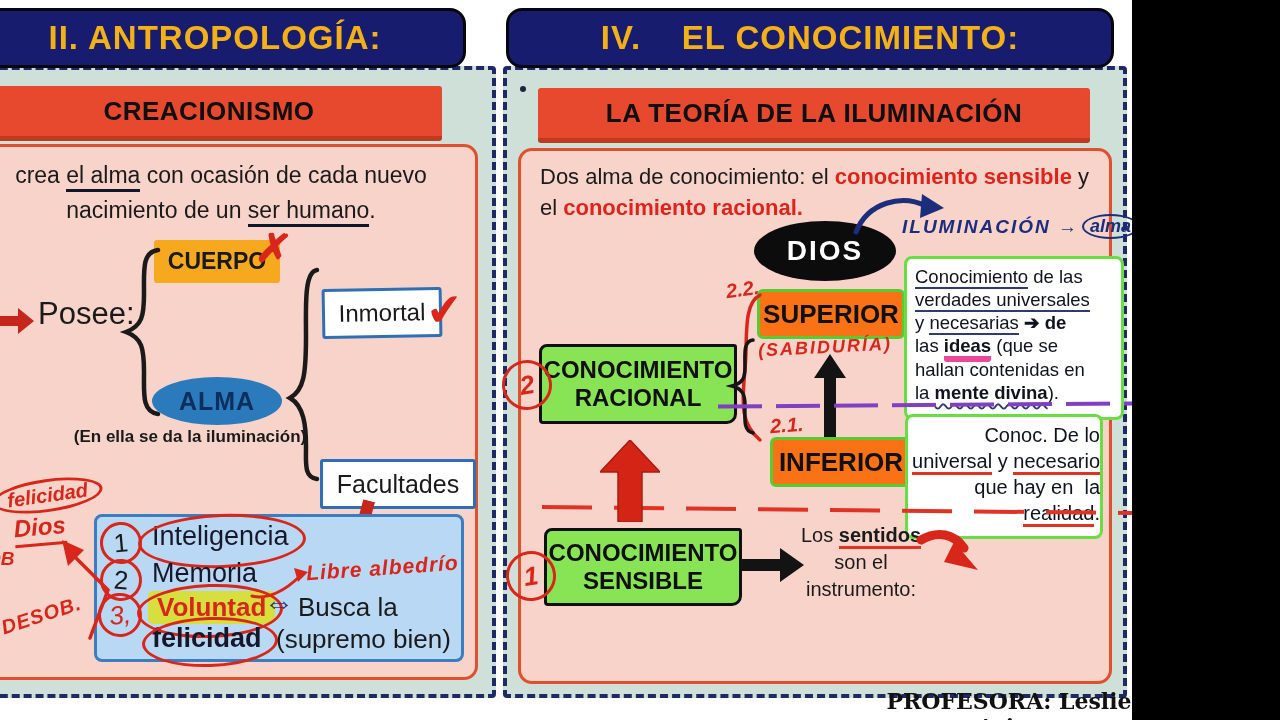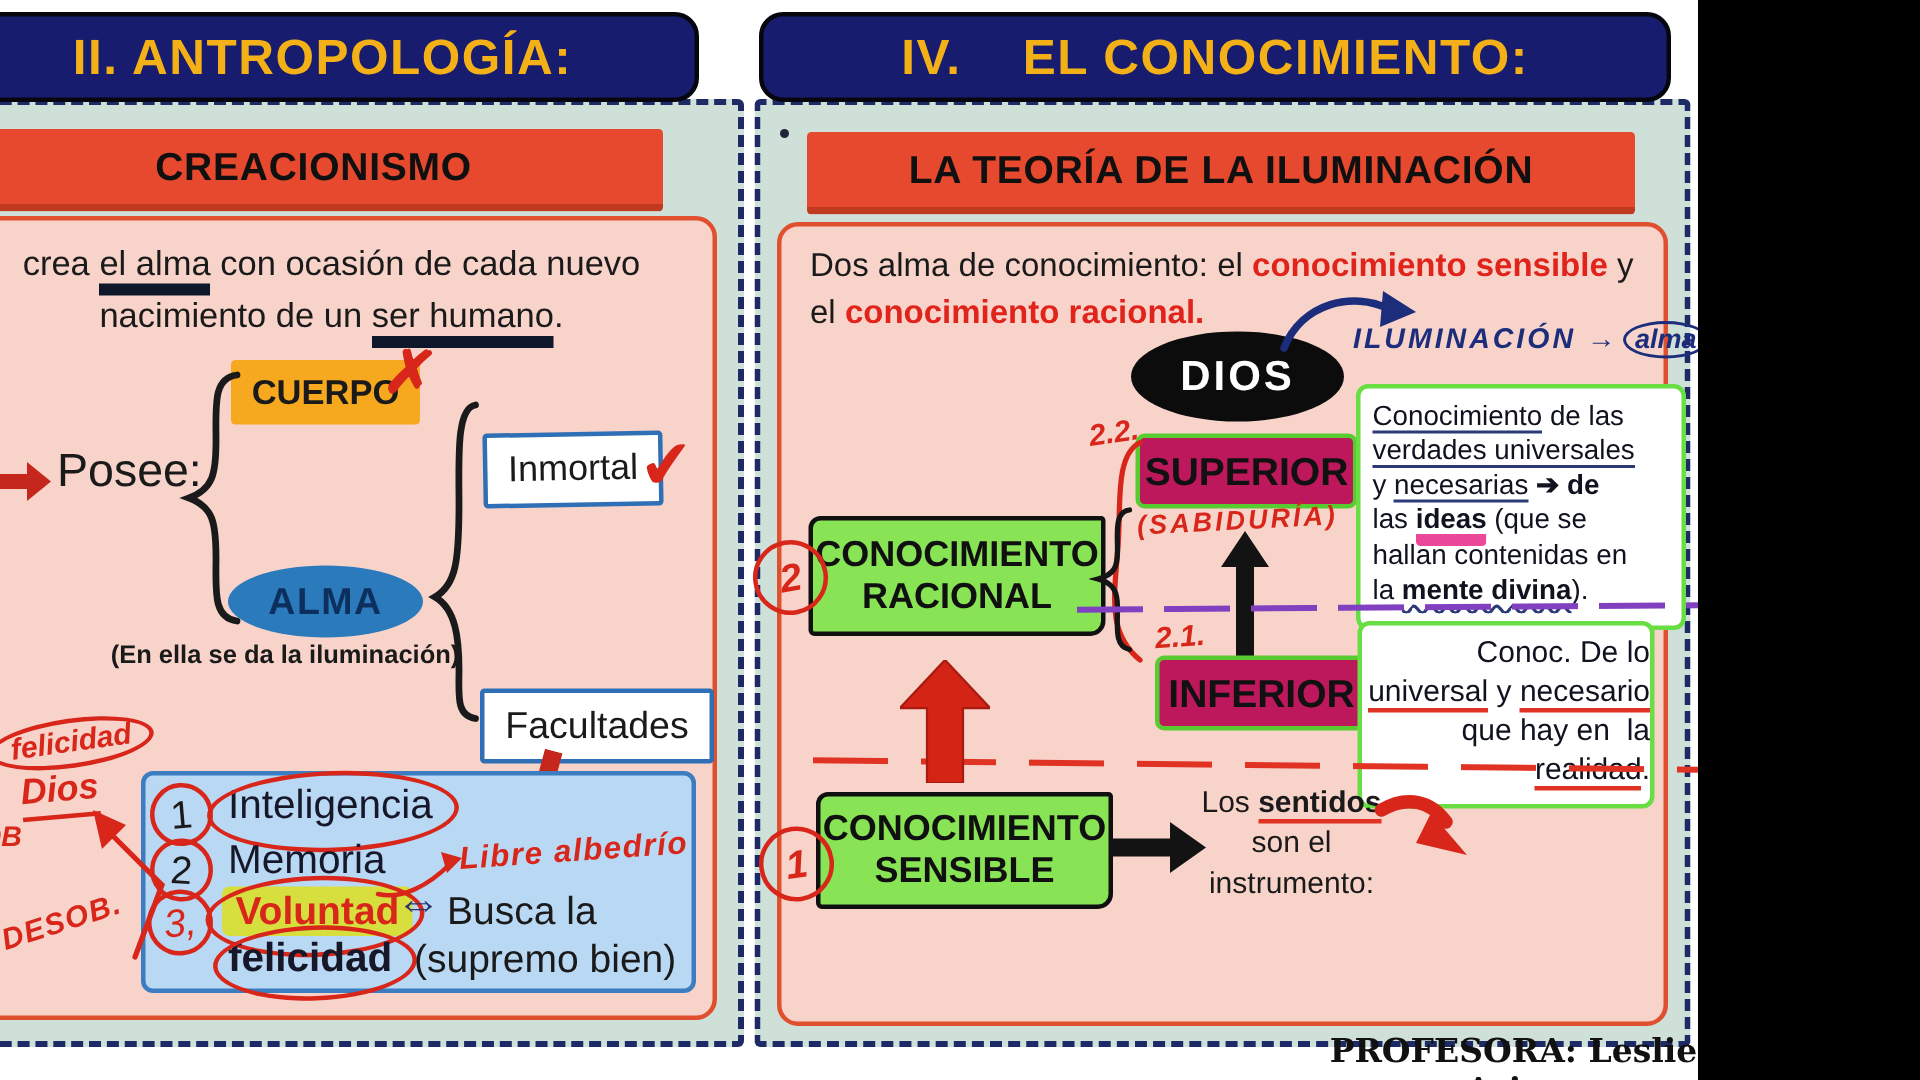--- a/index.html
+++ b/index.html
@@ -8,28 +8,28 @@
   .abs{position:absolute;}
   .flexc{display:flex;align-items:center;justify-content:center;}
   .title-bar{background:#181c6e;border:3px solid #06060f;border-radius:16px;}
   .title-txt{color:#f4b117;font-size:33px;font-weight:800;letter-spacing:1px;white-space:pre;}
   .orange-bar{background:#e6492d;border-bottom:5px solid #c03a20;border-radius:3px;}
   .orange-txt{color:#101010;font-size:26px;font-weight:700;letter-spacing:0.5px;}
   .panel{border:4px dashed #1e2a66;background:#cfe0d8;border-radius:4px;}
   .pinkbox{background:#f8d3ca;border:3px solid #e0502f;border-radius:14px;}
   .greenbox{background:#88e355;border:3px solid #101010;border-radius:8px 3px 10px 4px;
             flex-direction:column;font-weight:800;font-size:24px;line-height:1.18;color:#101010;}
-  .ltgreen{background:#be185d;border:3px solid #58cb30;border-radius:6px;font-weight:800;font-size:26px;color:#111;}
+  .ltgreen{background:#f97316;border:3px solid #58cb30;border-radius:6px;font-weight:800;font-size:26px;color:#111;}
   .whgreen{background:#fff;border:3px solid #69de43;border-radius:8px;}
   .whblue{background:#fff;border:3px solid #2f6fb5;border-radius:3px;}
-  .u-red{border-bottom:8px solid #0f172a;padding-bottom:1px;}
+  .u-red{border-bottom:3px solid #0f172a;padding-bottom:1px;}
   .u-red2{border-bottom:3px solid #e03323;}
   .u-navy{border-bottom:2.5px solid #2c3a78;}
   .u-wavy{font-weight:800;text-decoration:underline wavy #2c3a78 2px;text-underline-offset:4px;}
-  .u-marker{font-weight:800;border-bottom:8px solid #ec4899;border-radius:3px;}
+  .u-marker{font-weight:800;border-bottom:6px solid #ec4899;border-radius:3px;}
   .red-bold{color:#e0231b;font-weight:bold;}
   .hand{color:#d8261a;font-style:italic;font-weight:bold;}
   .hand-navy{color:#1c2d7c;font-style:italic;font-weight:bold;letter-spacing:2px;}
   .circ-num{border:3.5px solid #d8261a;border-radius:50%;display:flex;align-items:center;justify-content:center;}
   .ellipse{border:3px solid #d8261a;border-radius:50%;pointer-events:none;}
   .pre{white-space:pre;}
   .blk{display:block;}
 </style>
 </head>
 <body>

